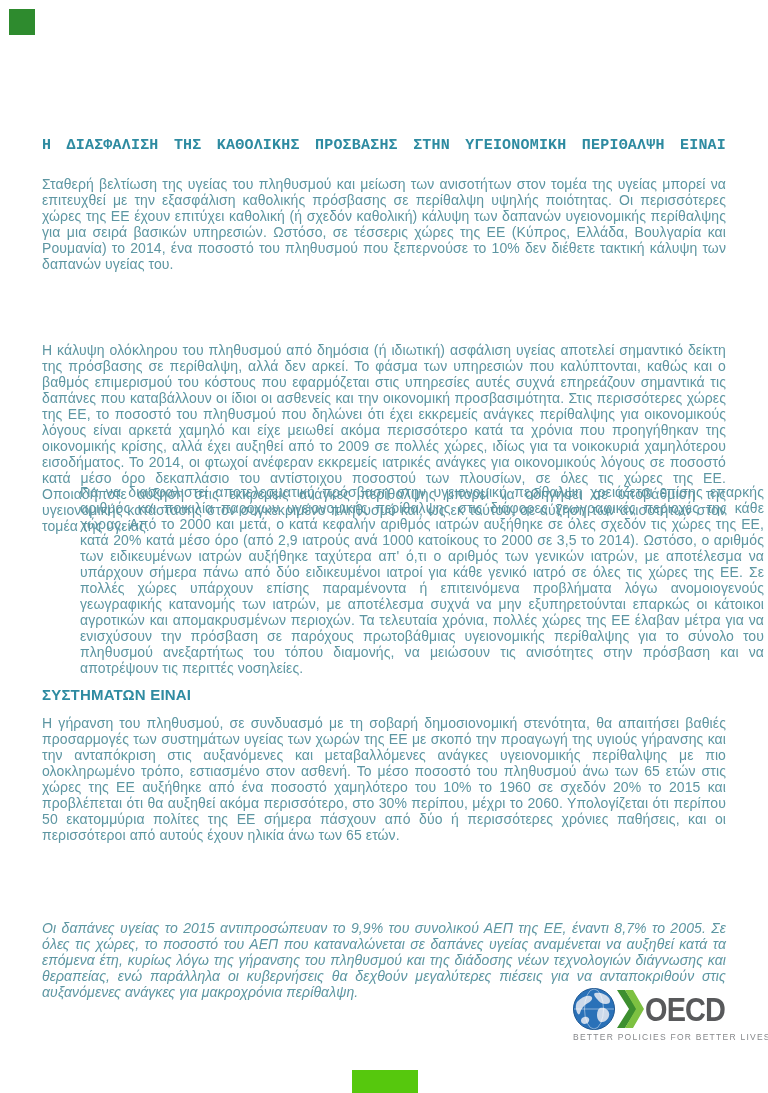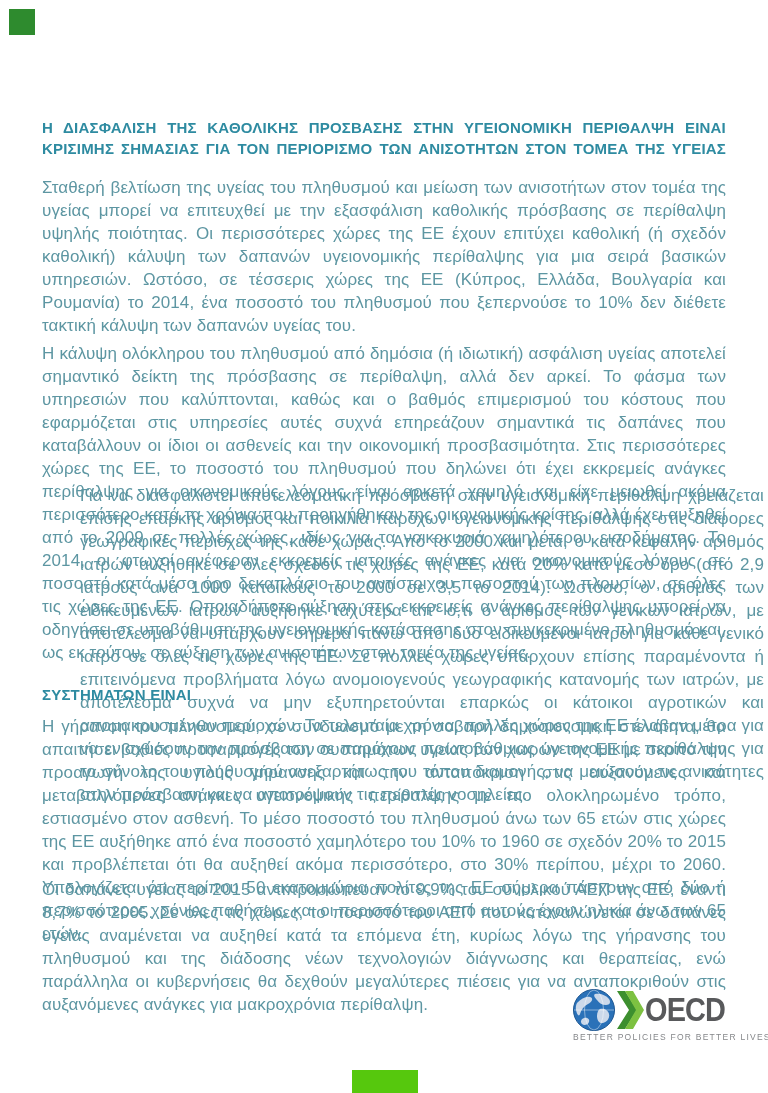--- a/index.html
+++ b/index.html
@@ -12,32 +12,32 @@
   }
   .corner-square{
     position:absolute;left:9px;top:9px;width:26px;height:26px;
     background:#2e8b2e;
   }
   .blk{position:absolute;left:42px;width:684px;margin:0;}
   .h{color:#2e8ba1;font-weight:bold;font-size:15px;line-height:21px;letter-spacing:.2px;}
   .hline{display:block;text-align:justify;text-align-last:justify;}
   .hline.nojust{text-align-last:left;}
   .body{
-    color:#5d96a2;font-size:17px;line-height:23px;
+    color:#5d96a2;font-size:14px;line-height:16px;
     text-align:justify;letter-spacing:.1px;
   }
-  .h1{top:117px;}
+  .h1{top:135px;font-family:Liberation Mono, monospace;}
   .p1{top:176px;}
   .p2{top:306px;margin-top:36px;}
   .p3{top:484px;margin-left:38px;}
   .h2{top:684px;}
   .p4{top:715px;}
-  .p5{top:878px;}
+  .p5{top:920px;font-style:italic;}
   .logo{position:absolute;top:987px;right:43px;width:152px;}
-  .logo-row{display:flex;align-items:flex-end;height:44px;}
+  .logo-row{display:flex;align-items:center;height:44px;}
   .logo-globe{flex:0 0 auto;}
   .logo-chevrons{flex:0 0 auto;margin-left:1px;}
   .wordmark{
     color:#58595b;font-weight:bold;font-size:34px;line-height:44px;
     letter-spacing:-1px;transform:scaleX(.85);transform-origin:left center;
     white-space:nowrap;margin-left:1px;
   }
   .tagline{
     margin-top:1px;color:#85878a;font-size:8.5px;letter-spacing:1.25px;
     white-space:nowrap;
@@ -49,21 +49,20 @@
 </style>
 </head>
 <body>
 
 <div class="page">
 
   <div class="corner-square"></div>
 
   <h1 class="blk h h1">
     <span class="hline">Η ΔΙΑΣΦΑΛΙΣΗ ΤΗΣ ΚΑΘΟΛΙΚΗΣ ΠΡΟΣΒΑΣΗΣ ΣΤΗΝ ΥΓΕΙΟΝΟΜΙΚΗ ΠΕΡΙΘΑΛΨΗ ΕΙΝΑΙ</span>
-    <span class="hline">ΚΡΙΣΙΜΗΣ ΣΗΜΑΣΙΑΣ ΓΙΑ ΤΟΝ ΠΕΡΙΟΡΙΣΜΟ ΤΩΝ ΑΝΙΣΟΤΗΤΩΝ ΣΤΟΝ ΤΟΜΕΑ ΤΗΣ ΥΓΕΙΑΣ</span>
   </h1>
 
   <p class="blk body p1">Σταθερή βελτίωση της υγείας του πληθυσμού και μείωση των ανισοτήτων στον τομέα της υγείας μπορεί να επιτευχθεί με την εξασφάλιση καθολικής πρόσβασης σε περίθαλψη υψηλής ποιότητας. Οι περισσότερες χώρες της ΕΕ έχουν επιτύχει καθολική (ή σχεδόν καθολική) κάλυψη των δαπανών υγειονομικής περίθαλψης για μια σειρά βασικών υπηρεσιών. Ωστόσο, σε τέσσερις χώρες της ΕΕ (Κύπρος, Ελλάδα, Βουλγαρία και Ρουμανία) το 2014, ένα ποσοστό του πληθυσμού που ξεπερνούσε το 10% δεν διέθετε τακτική κάλυψη των δαπανών υγείας του.</p>
   <p class="blk body p2">Η κάλυψη ολόκληρου του πληθυσμού από δημόσια (ή ιδιωτική) ασφάλιση υγείας αποτελεί σημαντικό δείκτη της πρόσβασης σε περίθαλψη, αλλά δεν αρκεί. Το φάσμα των υπηρεσιών που καλύπτονται, καθώς και ο βαθμός επιμερισμού του κόστους που εφαρμόζεται στις υπηρεσίες αυτές συχνά επηρεάζουν σημαντικά τις δαπάνες που καταβάλλουν οι ίδιοι οι ασθενείς και την οικονομική προσβασιμότητα. Στις περισσότερες χώρες της ΕΕ, το ποσοστό του πληθυσμού που δηλώνει ότι έχει εκκρεμείς ανάγκες περίθαλψης για οικονομικούς λόγους είναι αρκετά χαμηλό και είχε μειωθεί ακόμα περισσότερο κατά τα χρόνια που προηγήθηκαν της οικονομικής κρίσης, αλλά έχει αυξηθεί από το 2009 σε πολλές χώρες, ιδίως για τα νοικοκυριά χαμηλότερου εισοδήματος. Το 2014, οι φτωχοί ανέφεραν εκκρεμείς ιατρικές ανάγκες για οικονομικούς λόγους σε ποσοστό κατά μέσο όρο δεκαπλάσιο του αντίστοιχου ποσοστού των πλουσίων, σε όλες τις χώρες της ΕΕ. Οποιαδήποτε αύξηση στις εκκρεμείς ανάγκες περίθαλψης μπορεί να οδηγήσει σε υποβάθμιση της υγειονομικής κατάστασης στον συγκεκριμένο πληθυσμό και, ως εκ τούτου, σε αύξηση των ανισοτήτων στον τομέα της υγείας.</p>
   <p class="blk body p3">Για να διασφαλιστεί αποτελεσματική πρόσβαση στην υγειονομική περίθαλψη χρειάζεται επίσης επαρκής αριθμός και ποικιλία παρόχων υγειονομικής περίθαλψης στις διάφορες γεωγραφικές περιοχές της κάθε χώρας. Από το 2000 και μετά, ο κατά κεφαλήν αριθμός ιατρών αυξήθηκε σε όλες σχεδόν τις χώρες της ΕΕ, κατά 20% κατά μέσο όρο (από 2,9 ιατρούς ανά 1000 κατοίκους το 2000 σε 3,5 το 2014). Ωστόσο, ο αριθμός των ειδικευμένων ιατρών αυξήθηκε ταχύτερα απ' ό,τι ο αριθμός των γενικών ιατρών, με αποτέλεσμα να υπάρχουν σήμερα πάνω από δύο ειδικευμένοι ιατροί για κάθε γενικό ιατρό σε όλες τις χώρες της ΕΕ. Σε πολλές χώρες υπάρχουν επίσης παραμένοντα ή επιτεινόμενα προβλήματα λόγω ανομοιογενούς γεωγραφικής κατανομής των ιατρών, με αποτέλεσμα συχνά να μην εξυπηρετούνται επαρκώς οι κάτοικοι αγροτικών και απομακρυσμένων περιοχών. Τα τελευταία χρόνια, πολλές χώρες της ΕΕ έλαβαν μέτρα για να ενισχύσουν την πρόσβαση σε παρόχους πρωτοβάθμιας υγειονομικής περίθαλψης για το σύνολο του πληθυσμού ανεξαρτήτως του τόπου διαμονής, να μειώσουν τις ανισότητες στην πρόσβαση και να αποτρέψουν τις περιττές νοσηλείες.</p>
 
   <h2 class="blk h h2">
     <span class="hline nojust">ΣΥΣΤΗΜΑΤΩΝ ΕΙΝΑΙ</span>
   </h2>
 

